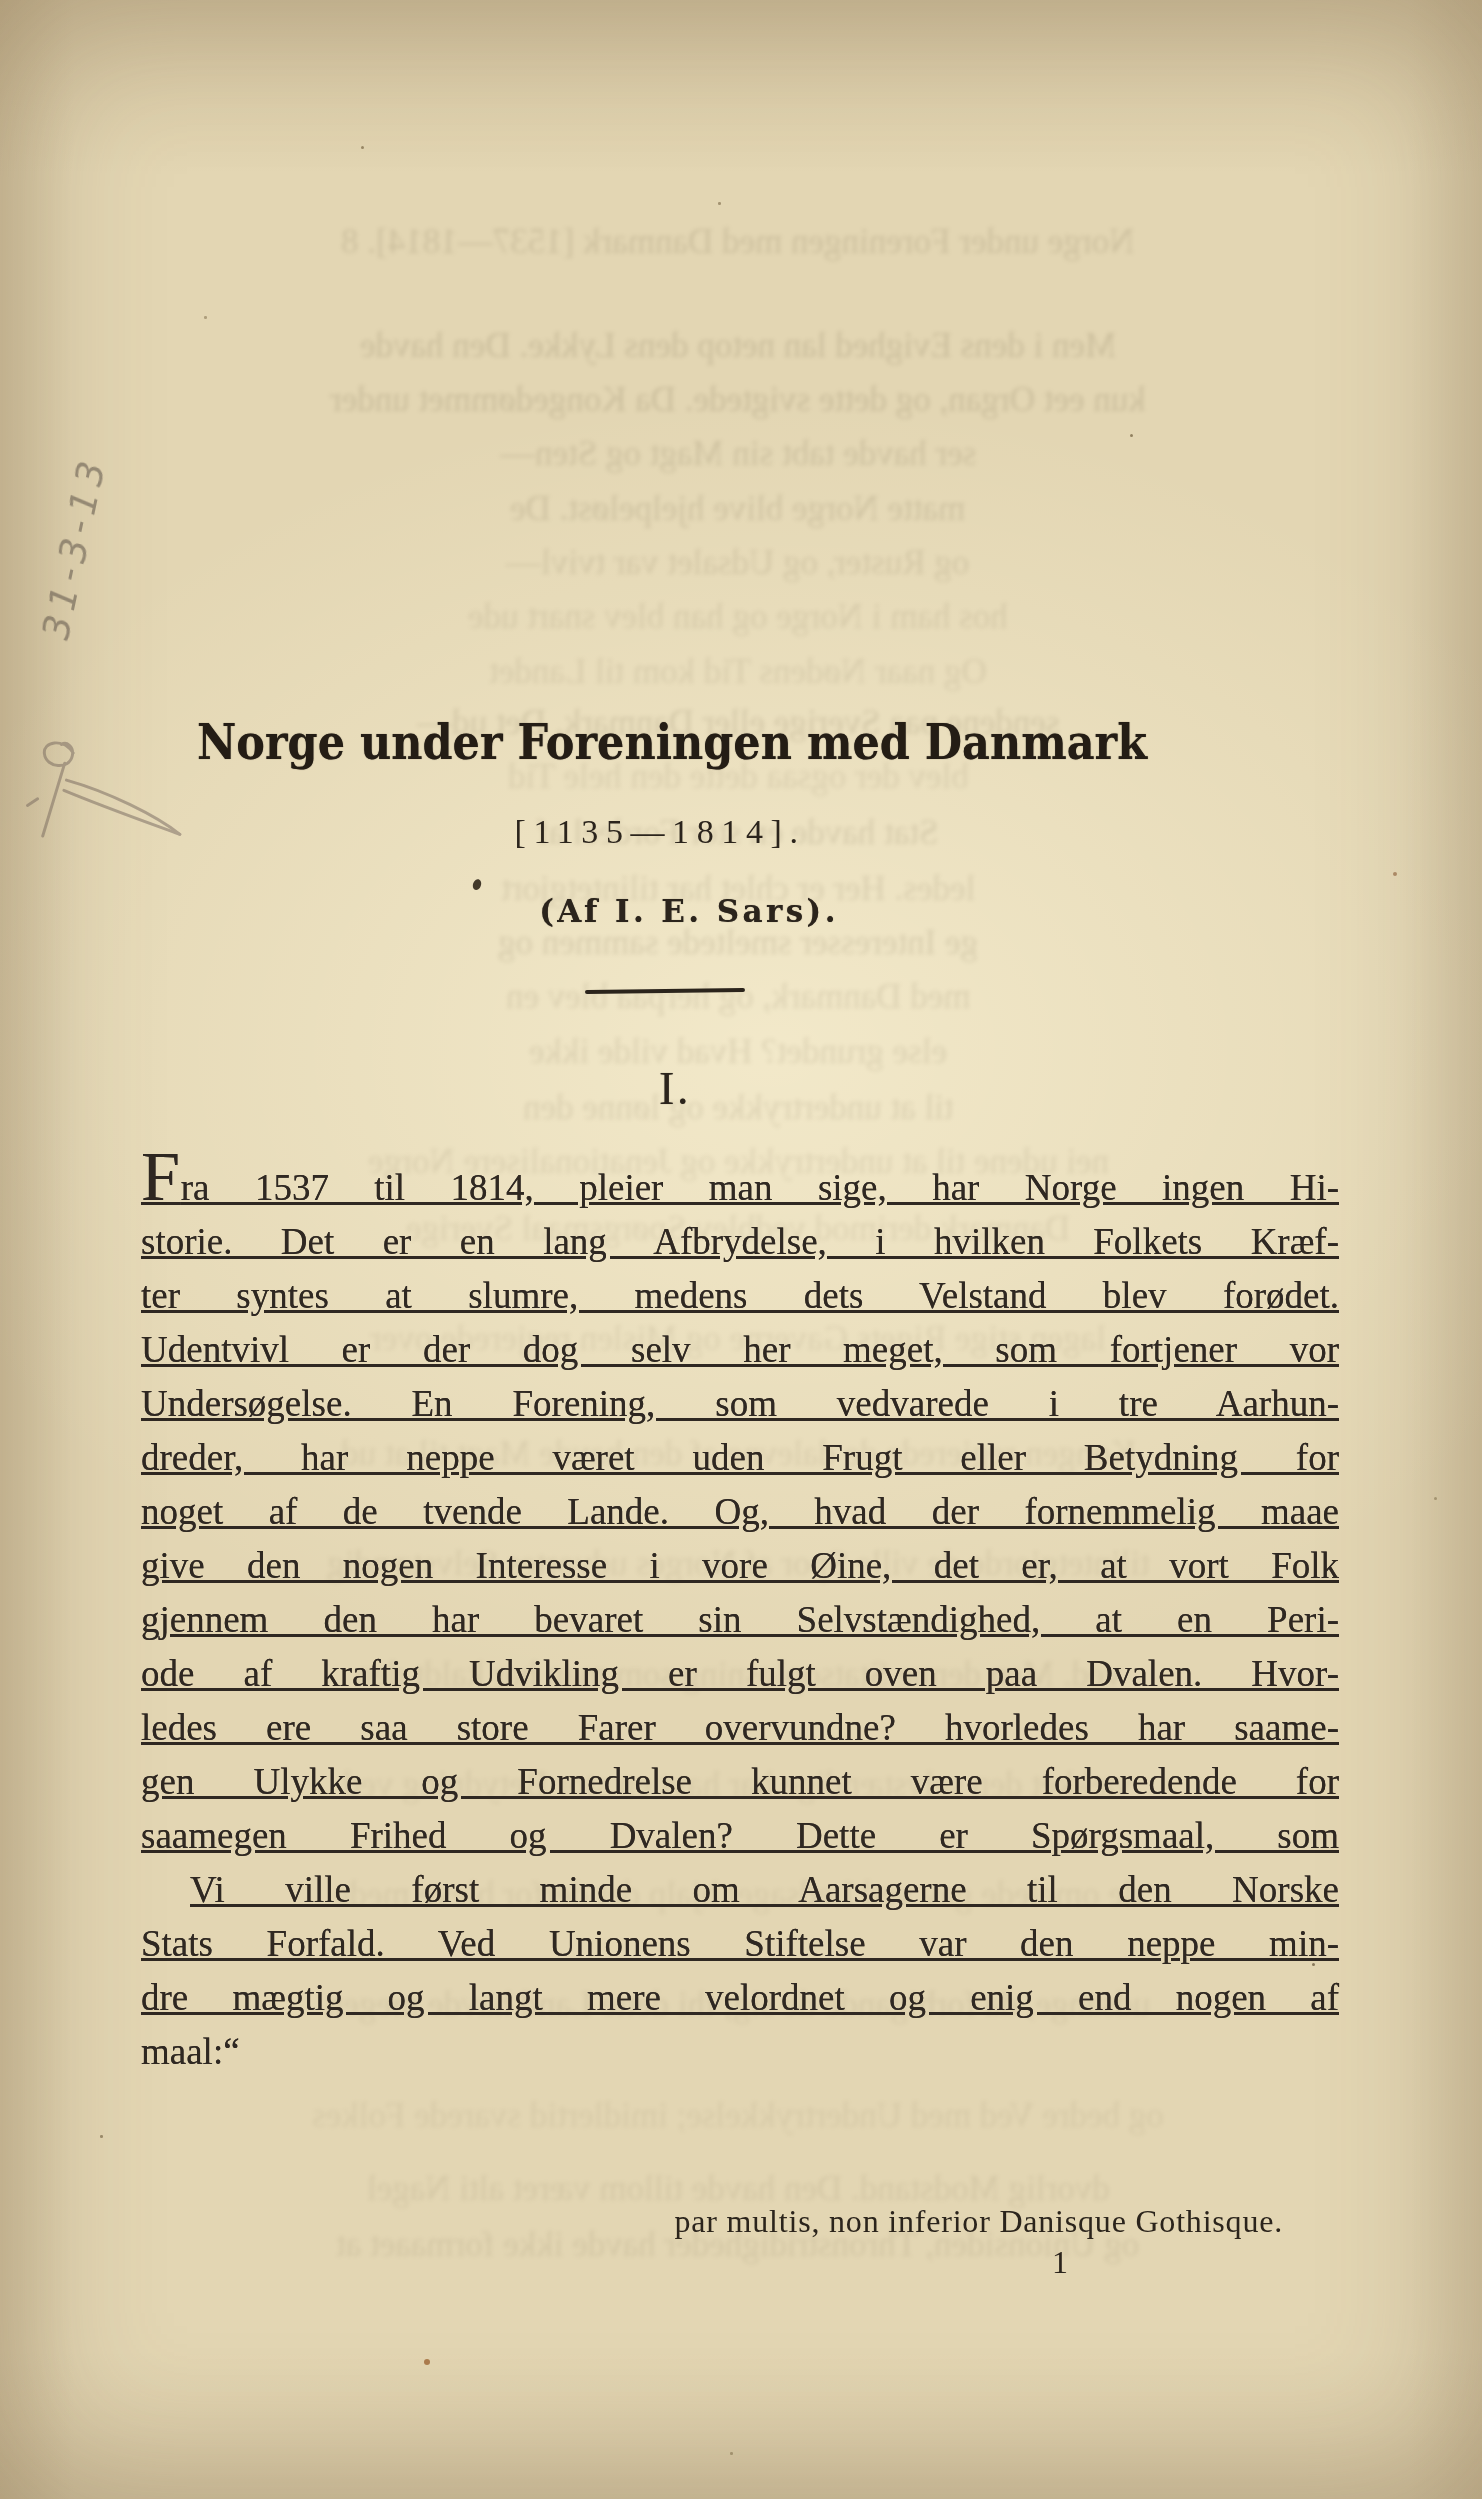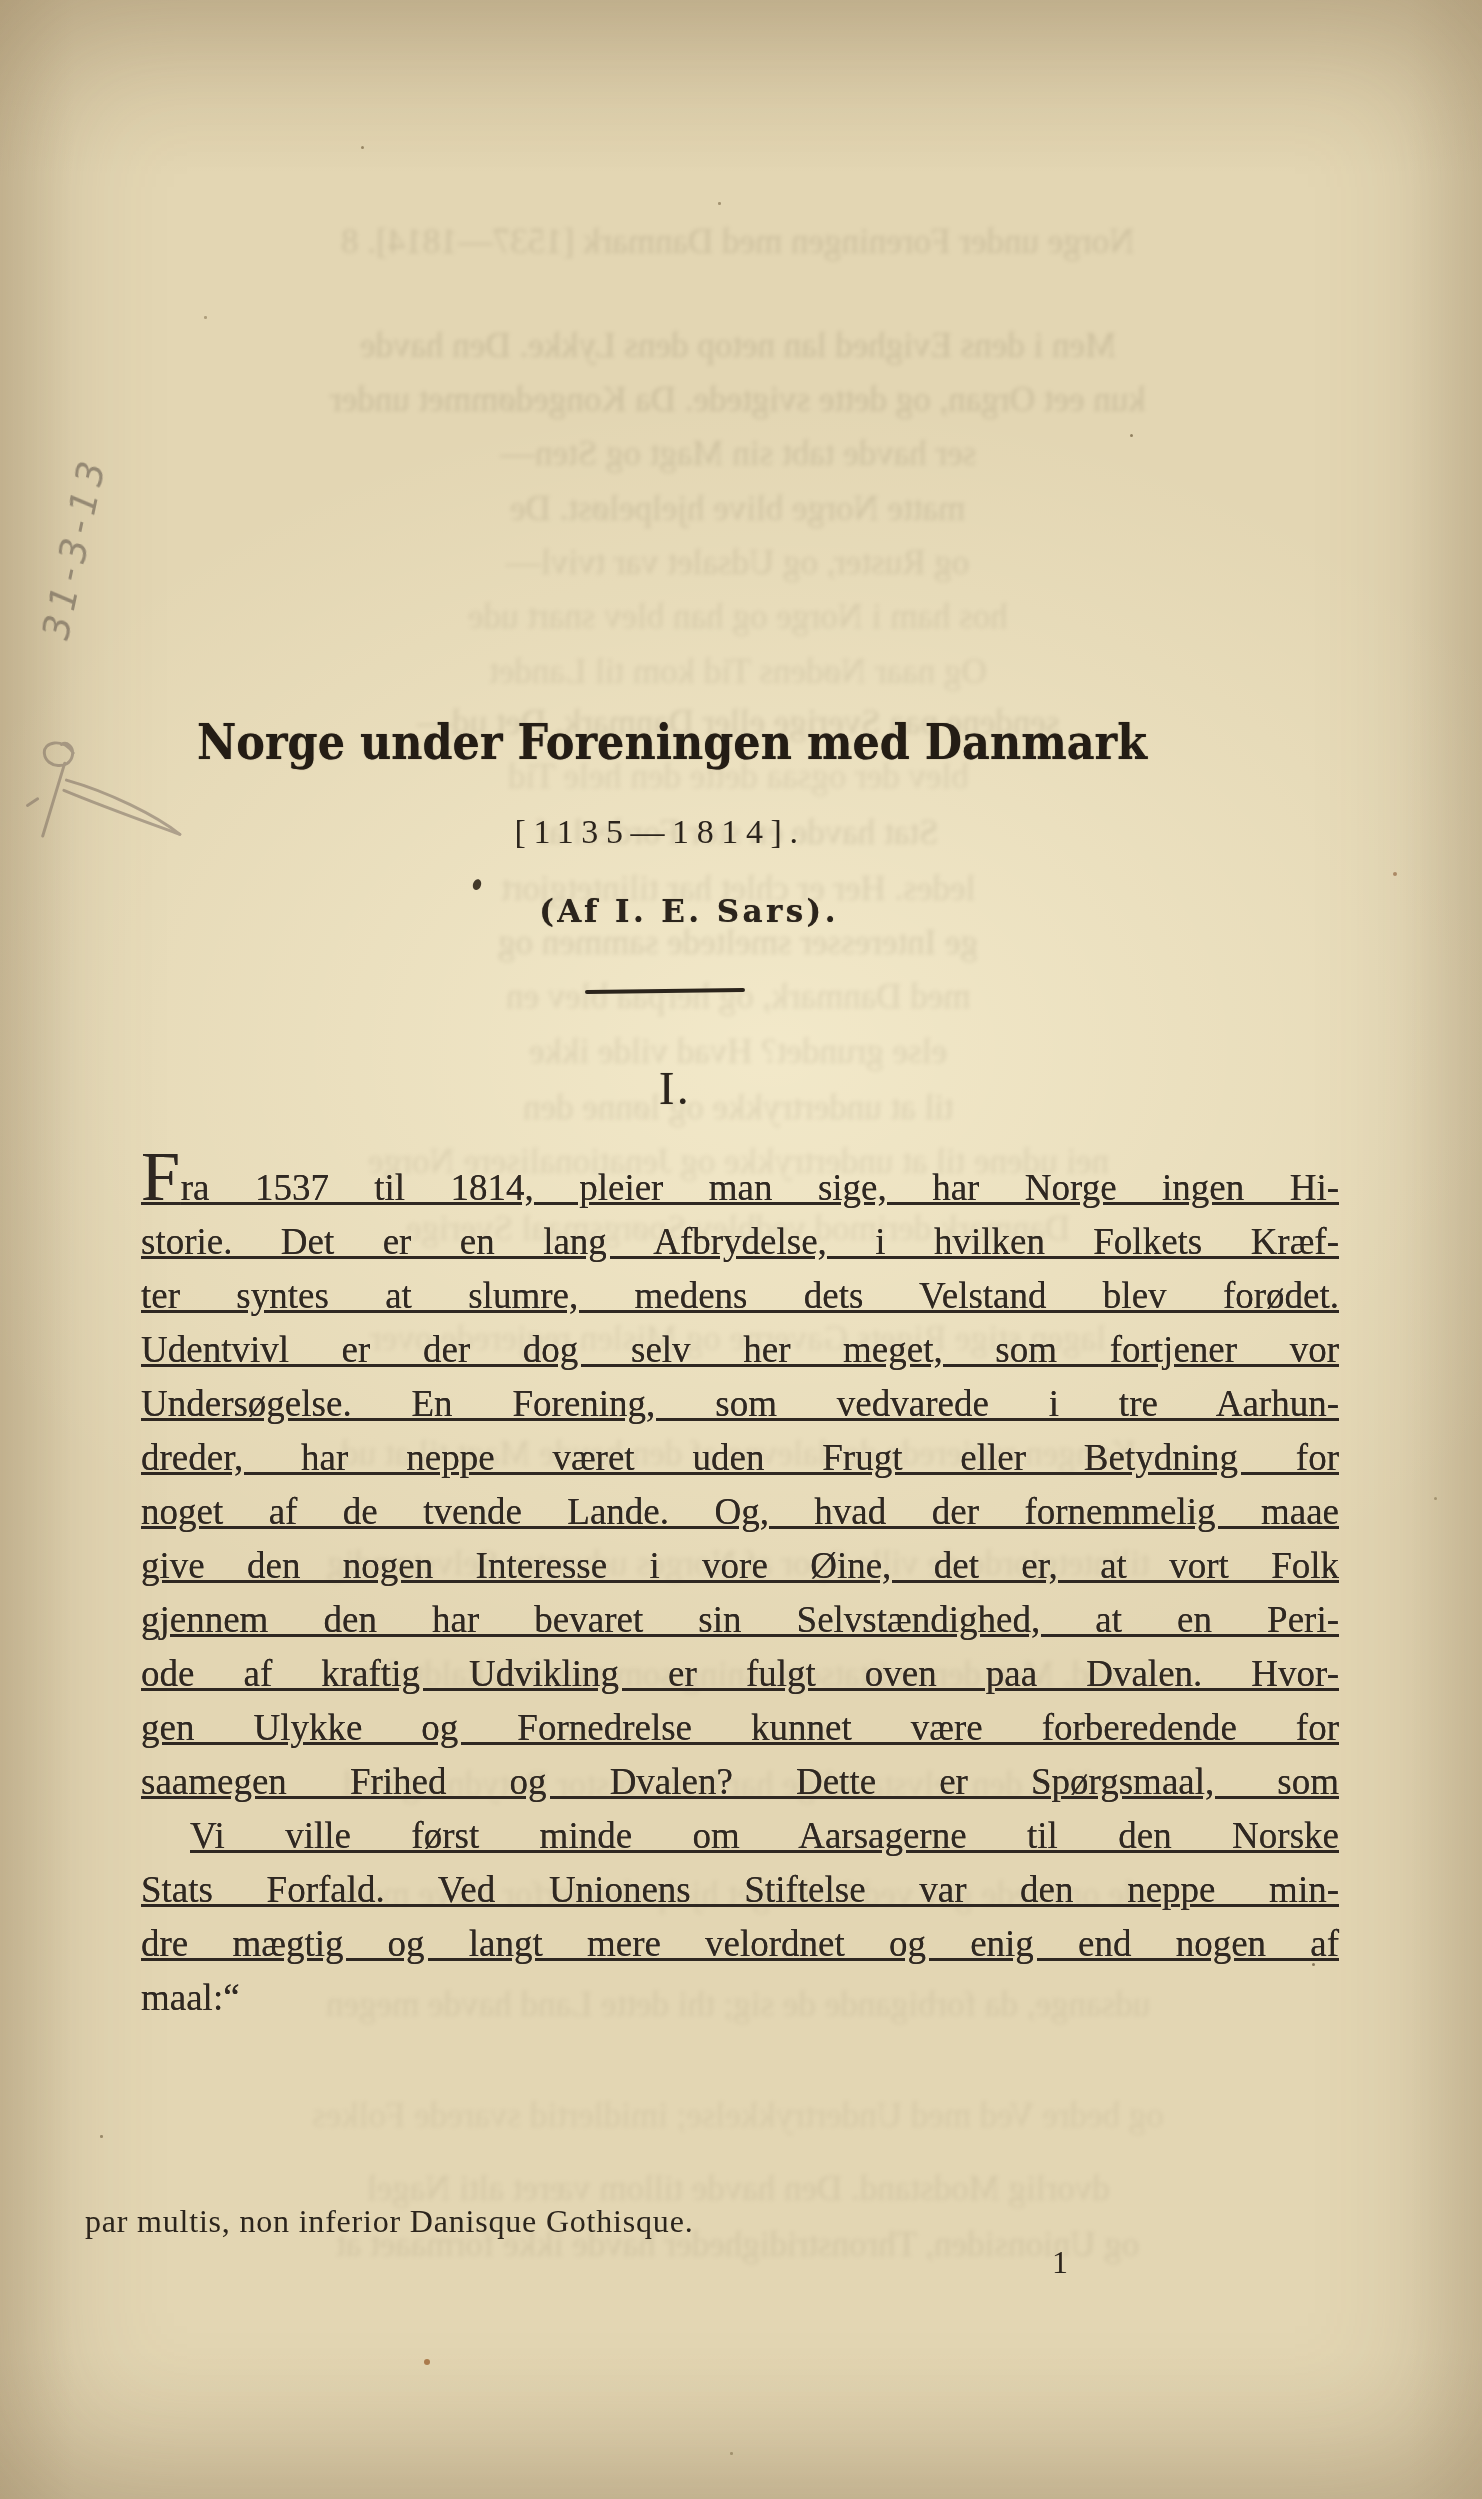--- a/index.html
+++ b/index.html
@@ -85,21 +85,21 @@
     position: absolute; left: 141px; top: 1161px; width: 1198px;
     font-size: 37px; line-height: 54px;
     text-shadow: 0 0 0.5px rgba(47,40,34,0.85);
   }
   .body-text .line { white-space: normal; }
   .body-text .j { text-align: justify; text-align-last: justify; text-decoration: underline; }
   .body-text .ind { text-indent: 49px; }
   .initial { font-size: 70px; line-height: 0; letter-spacing: 0.8px; }
   .quote {
     position: absolute; left: 85px; top: 2203px; width: 1198px;
-    text-align: left; font-size: 32px; letter-spacing: 0.8px;
+    text-align: right; font-size: 32px; letter-spacing: 0.8px;
     color: #2b241c;
   }
   .page-number {
     position: absolute; left: 1052px; top: 2244px;
     font-size: 32px; color: #2b241c;
   }
   
   .stain-layer { position: absolute; inset: 0; z-index: 5; pointer-events: none; }
   .stain { position: absolute; border-radius: 50%; }
 </style>
@@ -160,20 +160,21 @@
       <div class="line j"><span class="initial">F</span>ra 1537 til 1814, pleier man sige, har Norge ingen Hi-</div>
       <div class="line j">storie.  Det er en lang Afbrydelse, i hvilken Folkets Kræf-</div>
       <div class="line j">ter syntes at slumre, medens dets Velstand blev forødet.</div>
       <div class="line j">Udentvivl er der dog selv her meget, som fortjener vor</div>
       <div class="line j">Undersøgelse.  En Forening, som vedvarede i tre Aarhun-</div>
       <div class="line j">dreder, har neppe været uden Frugt eller Betydning for</div>
       <div class="line j">noget af de tvende Lande.  Og, hvad der fornemmelig maae</div>
       <div class="line j">give den nogen Interesse i vore Øine, det er, at vort Folk</div>
       <div class="line j">gjennem den har bevaret sin Selvstændighed, at en Peri-</div>
       <div class="line j">ode af kraftig Udvikling er fulgt oven paa Dvalen.  Hvor-</div>
+      <div class="line j">ledes ere saa store Farer overvundne? hvorledes har saame-</div>
       <div class="line j">gen Ulykke og Fornedrelse kunnet være forberedende for</div>
       <div class="line j">saamegen Frihed og Dvalen?  Dette er Spørgsmaal, som</div>
       <div class="line j ind">Vi ville først minde om Aarsagerne til den Norske</div>
       <div class="line j">Stats Forfald.  Ved Unionens Stiftelse var den neppe min-</div>
       <div class="line j">dre mægtig og langt mere velordnet og enig end nogen af</div>
       <div class="line">maal:“</div>
     </div>
 
   <div class="ink quote">par multis, non inferior Danisque Gothisque.</div>
   <div class="ink page-number">1</div>

